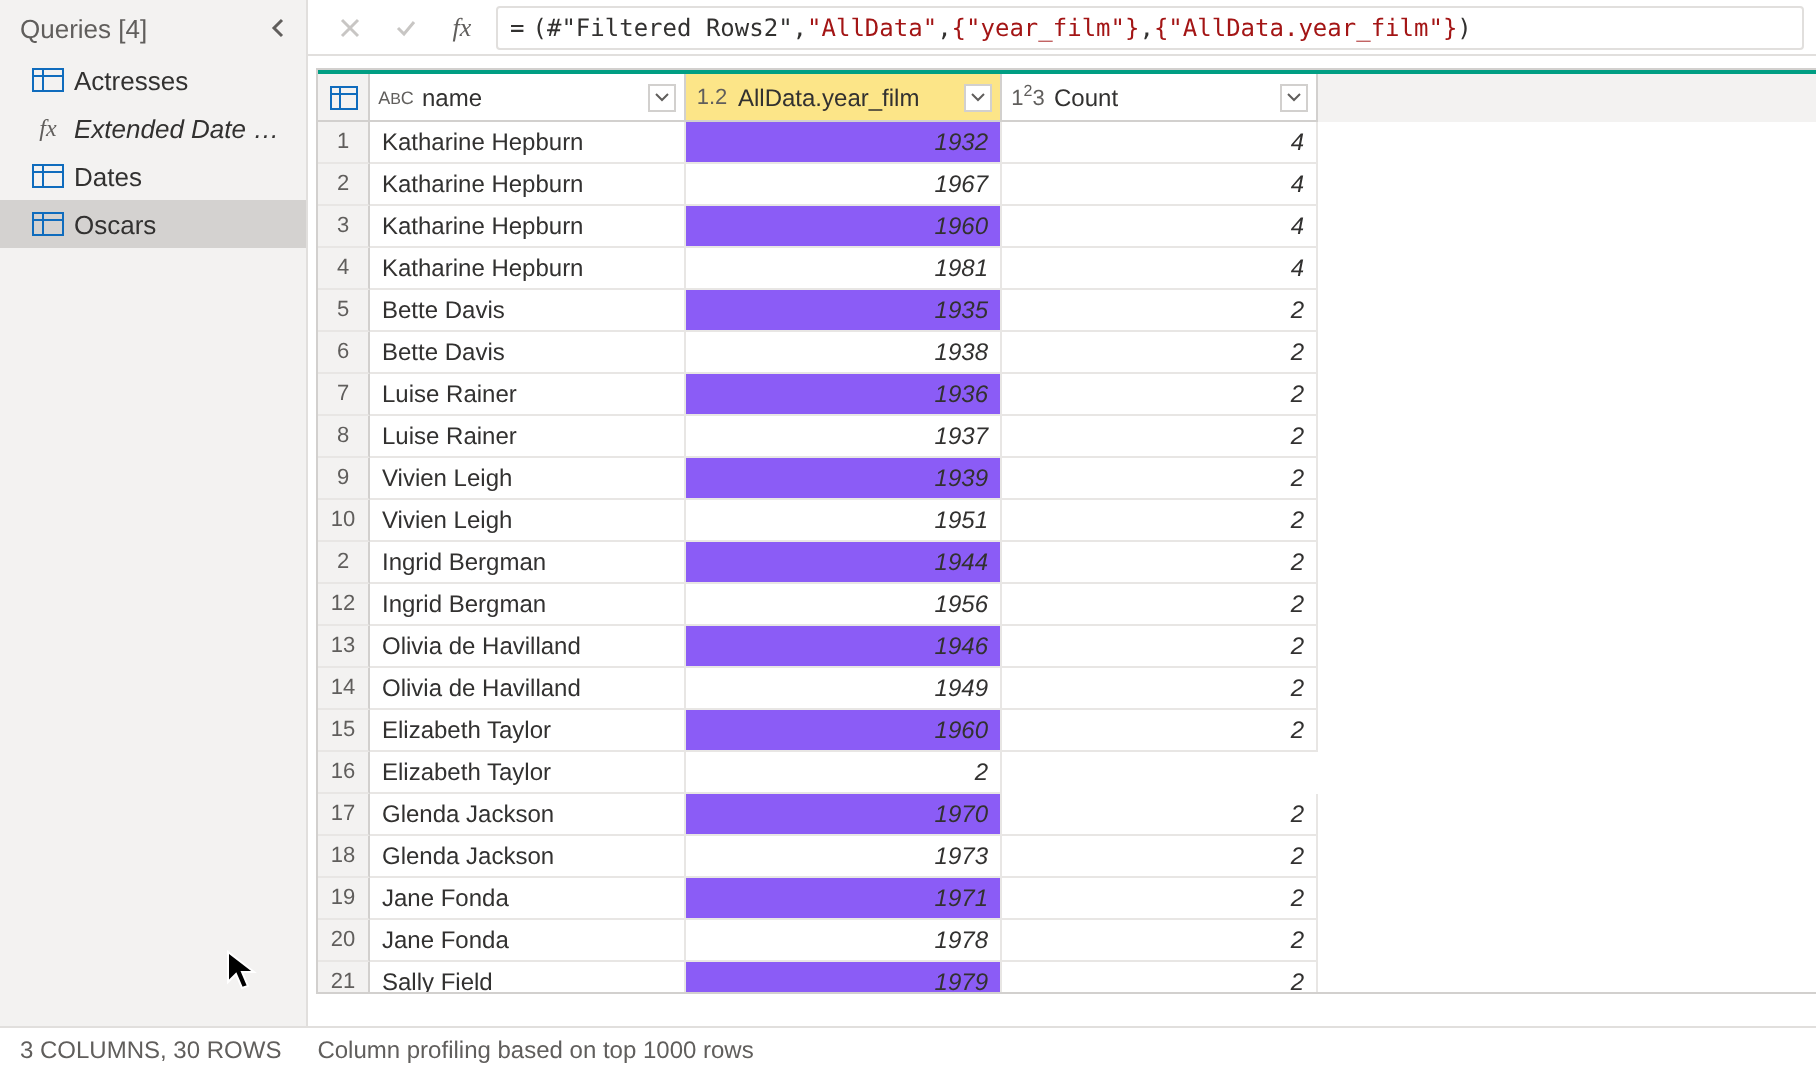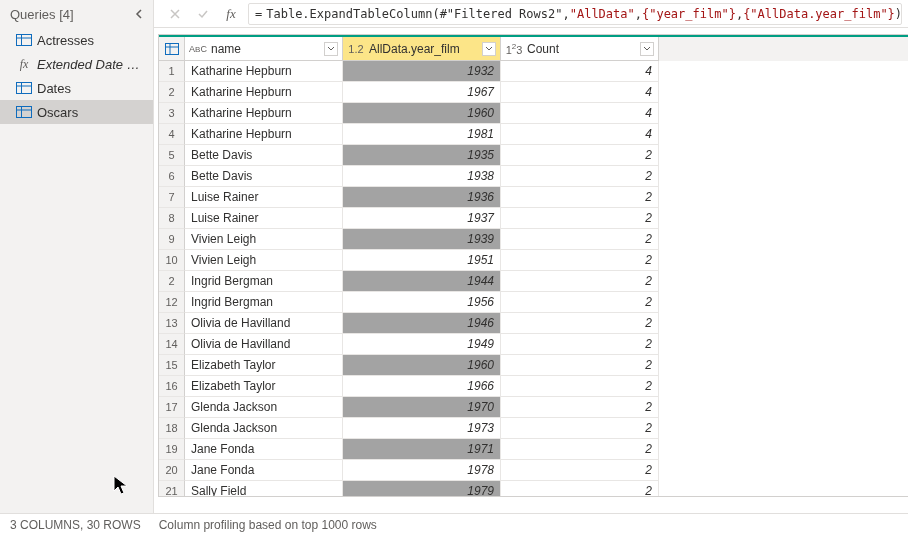--- a/index.html
+++ b/index.html
@@ -213,21 +213,21 @@
     border-right: 1px solid #e8e6e4;
     border-bottom: 1px solid #e8e6e4;
     padding: 0 6px;
     font-size: 12px;
     color: #323130;
     display: flex;
     align-items: center;
     background: #fff;
   }
   .cell.c-name  { width: 158px; }
-  .cell.c-year  { width: 158px; justify-content: flex-end; font-style: italic; background:#a3a3a3; }
+  .cell.c-year  { width: 158px; justify-content: flex-end; font-style: italic; background:#8b5cf6; }
   .cell.c-count { width: 158px; justify-content: flex-end; font-style: italic; }
   .row.cut .cell { color:#a19f9d; }
   .row.cut .rownum { color:#c8c6c4; }
   
   .status-bar {
     height: 22px;
     border-top: 1px solid #e1dfdd;
     background: #fff;
     display: flex;
     align-items: center;
@@ -306,21 +306,20 @@
           </svg>
       </span>
       <span class="formula-btn">
         <svg width="12" height="12" viewBox="0 0 12 12">
             <path d="M2 6 L5 9 L10 3" fill="none" stroke="#c8c6c4" stroke-width="1.5"></path>
           </svg>
       </span>
       <span class="formula-btn fx">fx</span>
       <div class="formula-input">
         <span class="eq">=</span>
-        <span class="tok-fn">Table.ExpandTableColumn</span>
           <span>(</span>
           <span class="tok-id">#"Filtered Rows2"</span>
           <span>, </span>
           <span class="tok-str">"AllData"</span>
           <span>, </span>
           <span class="tok-str">{"year_film"}</span>
           <span>, </span>
           <span class="tok-str">{"AllData.year_film"}</span>
           <span>)</span>
       </div>
@@ -459,21 +458,20 @@
             </div>
             <div class="row">
               <div class="rownum">15</div>
               <div class="cell c-name">Elizabeth Taylor</div>
               <div class="cell c-year">1960</div>
               <div class="cell c-count">2</div>
             </div>
             <div class="row">
               <div class="rownum">16</div>
               <div class="cell c-name">Elizabeth Taylor</div>
-              <div class="cell c-year">1966</div>
               <div class="cell c-count">2</div>
             </div>
             <div class="row">
               <div class="rownum">17</div>
               <div class="cell c-name">Glenda Jackson</div>
               <div class="cell c-year">1970</div>
               <div class="cell c-count">2</div>
             </div>
             <div class="row">
               <div class="rownum">18</div>

